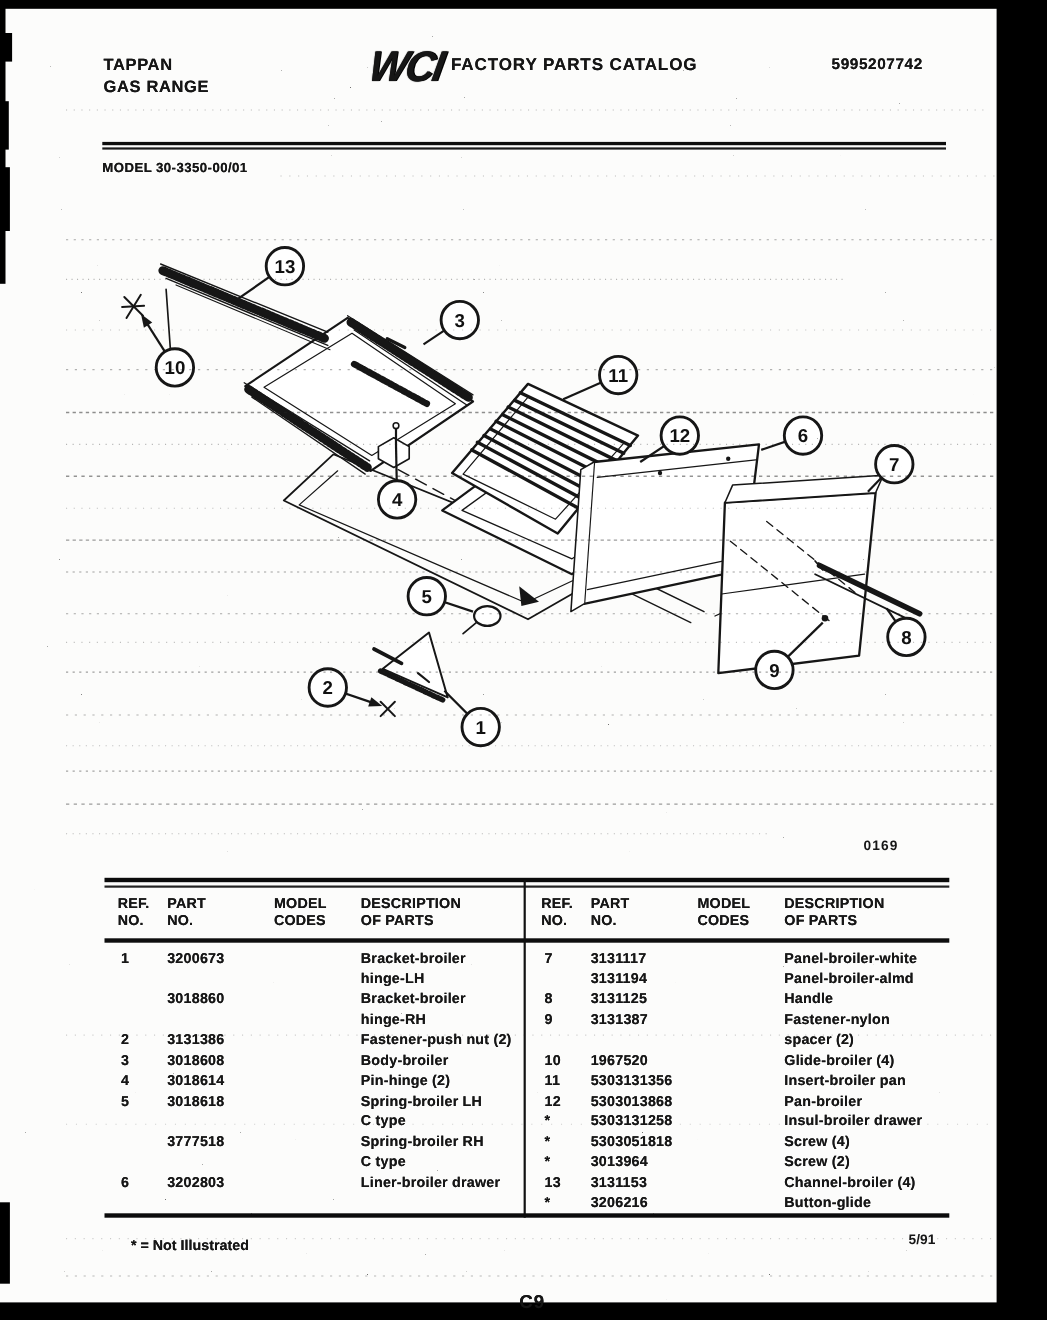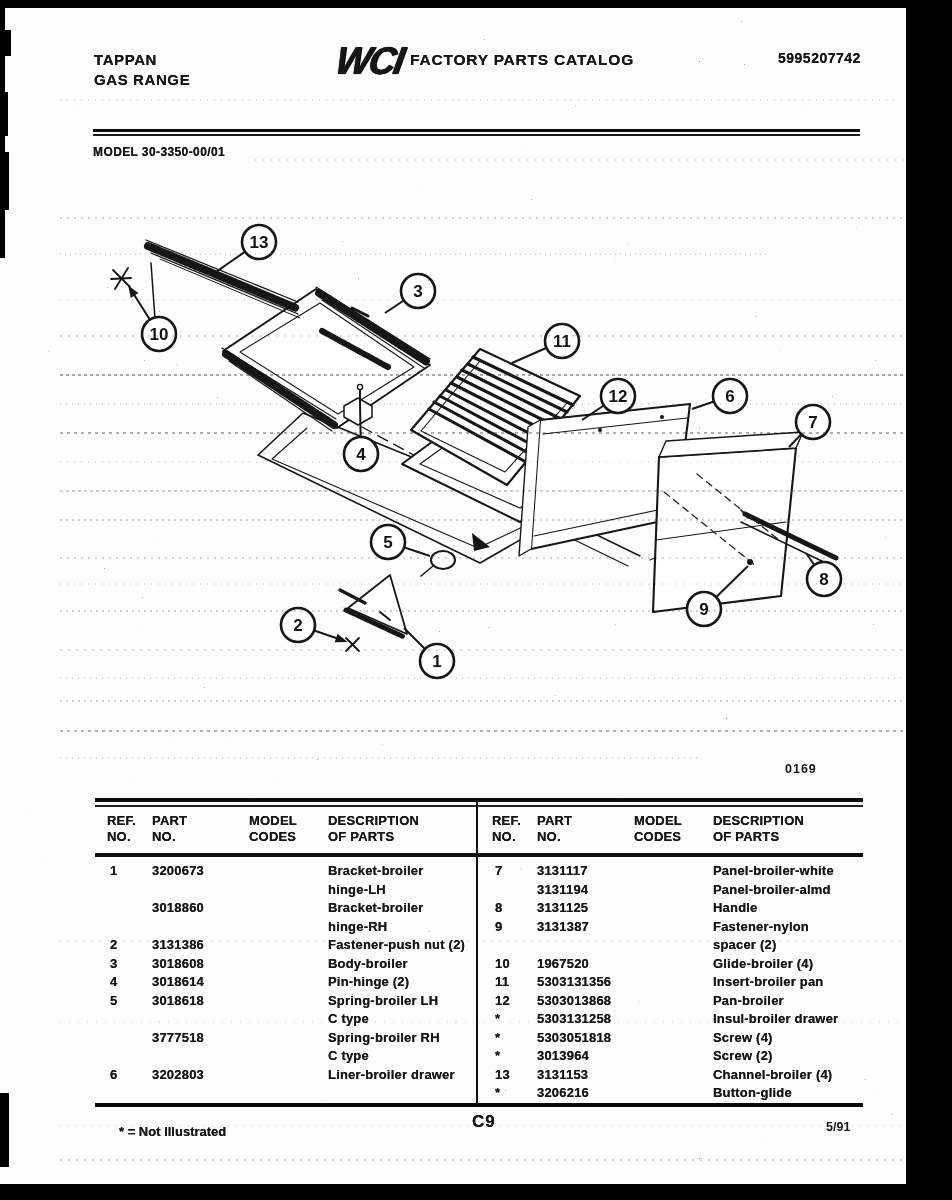--- a/index.html
+++ b/index.html
@@ -8,21 +8,21 @@
     background:#fcfcfb;color:#161616;
     font-family:"Liberation Sans", sans-serif;
   }
   .abs{position:absolute;}
   
   .edge{background:#000;position:absolute;}
   
   .brand{left:94px;top:50px;font-size:15px;font-weight:700;letter-spacing:.6px;line-height:20px;white-space:pre-line;text-shadow:0 0 .5px #222;}
   .logo{left:336px;top:40px;font-size:37px;font-weight:700;font-style:italic;letter-spacing:-2px;transform:skewX(-10deg) scaleY(1.05);text-shadow:0 0 1px #000, 1px 0 0 #000;}
   .catalog-title{left:410px;top:51px;font-size:15.5px;font-weight:700;letter-spacing:.8px;text-shadow:0 0 .5px #222;}
-  .pubno{left:756px;top:50px;font-size:14px;font-weight:700;letter-spacing:.5px;text-shadow:0 0 .5px #222;margin-left:22px;}
+  .pubno{left:756px;top:50px;font-size:14px;font-weight:700;letter-spacing:.5px;text-shadow:0 0 .5px #222;}
   .rule1{left:93px;top:129px;width:767px;height:3px;background:#0d0d0d;}
   .rule2{left:93px;top:134px;width:767px;height:2px;background:#1a1a1a;}
   .model{left:93px;top:145px;font-size:12px;font-weight:700;letter-spacing:.4px;text-shadow:0 0 .6px #222;}
   .stamp{left:785px;top:762px;font-size:12.5px;font-weight:700;letter-spacing:1px;}
   
   .ptable{left:95px;top:798px;width:768px;height:316px;}
   .t-top1{left:0;top:0;width:768px;height:4px;background:#0b0b0b;}
   .t-top2{left:0;top:7px;width:768px;height:1.5px;background:#222;}
   .t-headline{left:0;top:55px;width:768px;height:3.5px;background:#0e0e0e;}
   .t-bottom{left:0;top:305px;width:768px;height:4px;background:#0b0b0b;}
@@ -31,21 +31,21 @@
   .thalf.right{left:385px;}
   .thalf.left{left:0;}
   .phead,.prow{display:grid;grid-template-columns:45px 97px 79px 1fr;padding-left:12px;}
   .phead{padding-top:15px;font-size:13px;font-weight:700;line-height:15.5px;white-space:pre-line;letter-spacing:.2px;text-shadow:0 0 .5px #222;}
   .rows{position:absolute;top:64px;left:0;width:383px;}
   .prow{font-size:13px;font-weight:700;line-height:18.5px;letter-spacing:.2px;text-shadow:0 0 .45px #333;}
   .prow .ref{padding-left:3px;}
   .prow .desc{white-space:pre-line;}
   
   .footnote{left:99px;top:1124px;font-size:13px;font-weight:700;text-shadow:0 0 .5px #222;margin-left:20px;}
-  .pageno{left:472px;top:1112px;font-size:17px;font-weight:700;letter-spacing:1px;text-shadow:0 0 .6px #000;}
+  .pageno{left:472px;top:1174px;font-size:17px;font-weight:700;letter-spacing:1px;text-shadow:0 0 .6px #000;}
   .datecode{left:826px;top:1120px;font-size:12.5px;font-weight:700;}
   svg text{font-family:"Liberation Sans",sans-serif;}
   .noise{pointer-events:none;}
 </style>
 </head>
 <body>
 
 <div class="edge" style="left:0;top:0;width:908px;height:8px;"></div>
 <div class="edge" style="left:906px;top:0;width:46px;height:1200px;"></div>
 <div class="edge" style="left:0;top:1184px;width:908px;height:16px;"></div>

